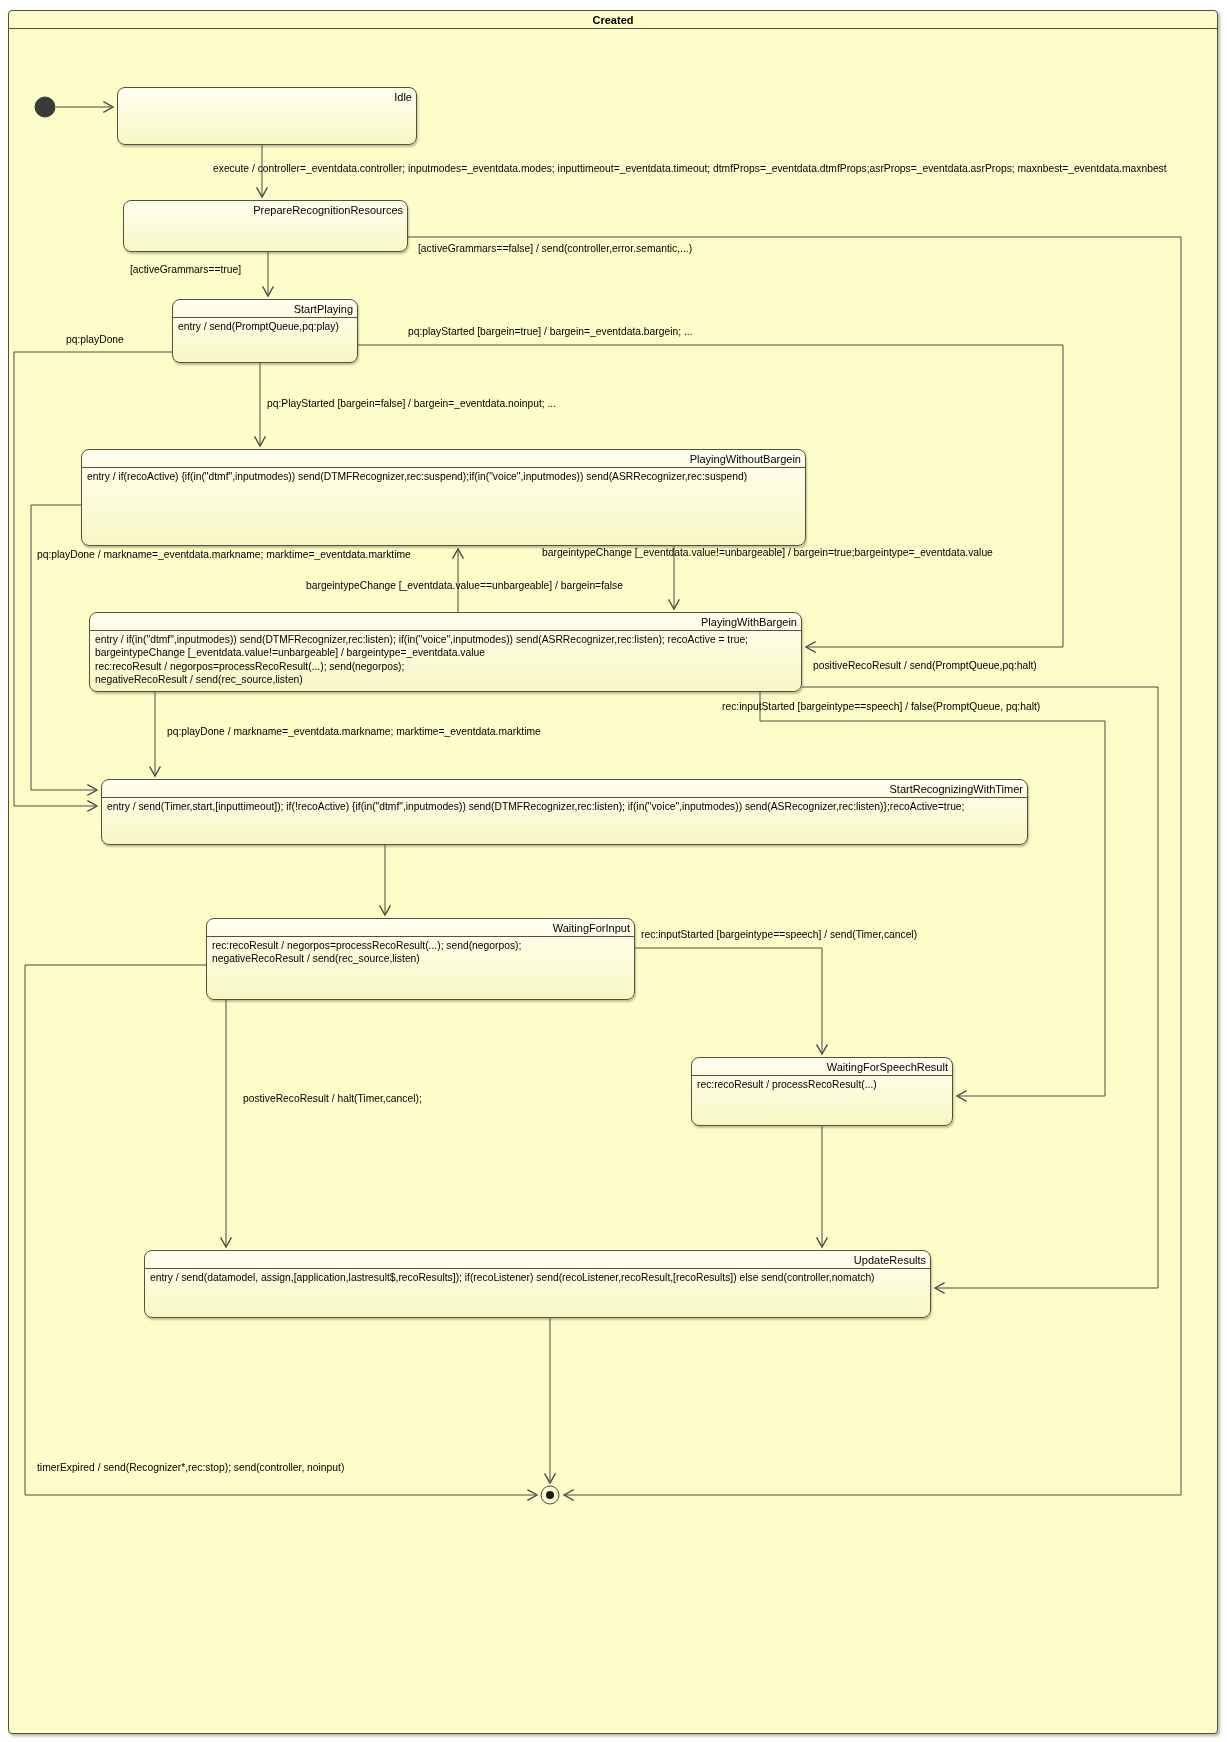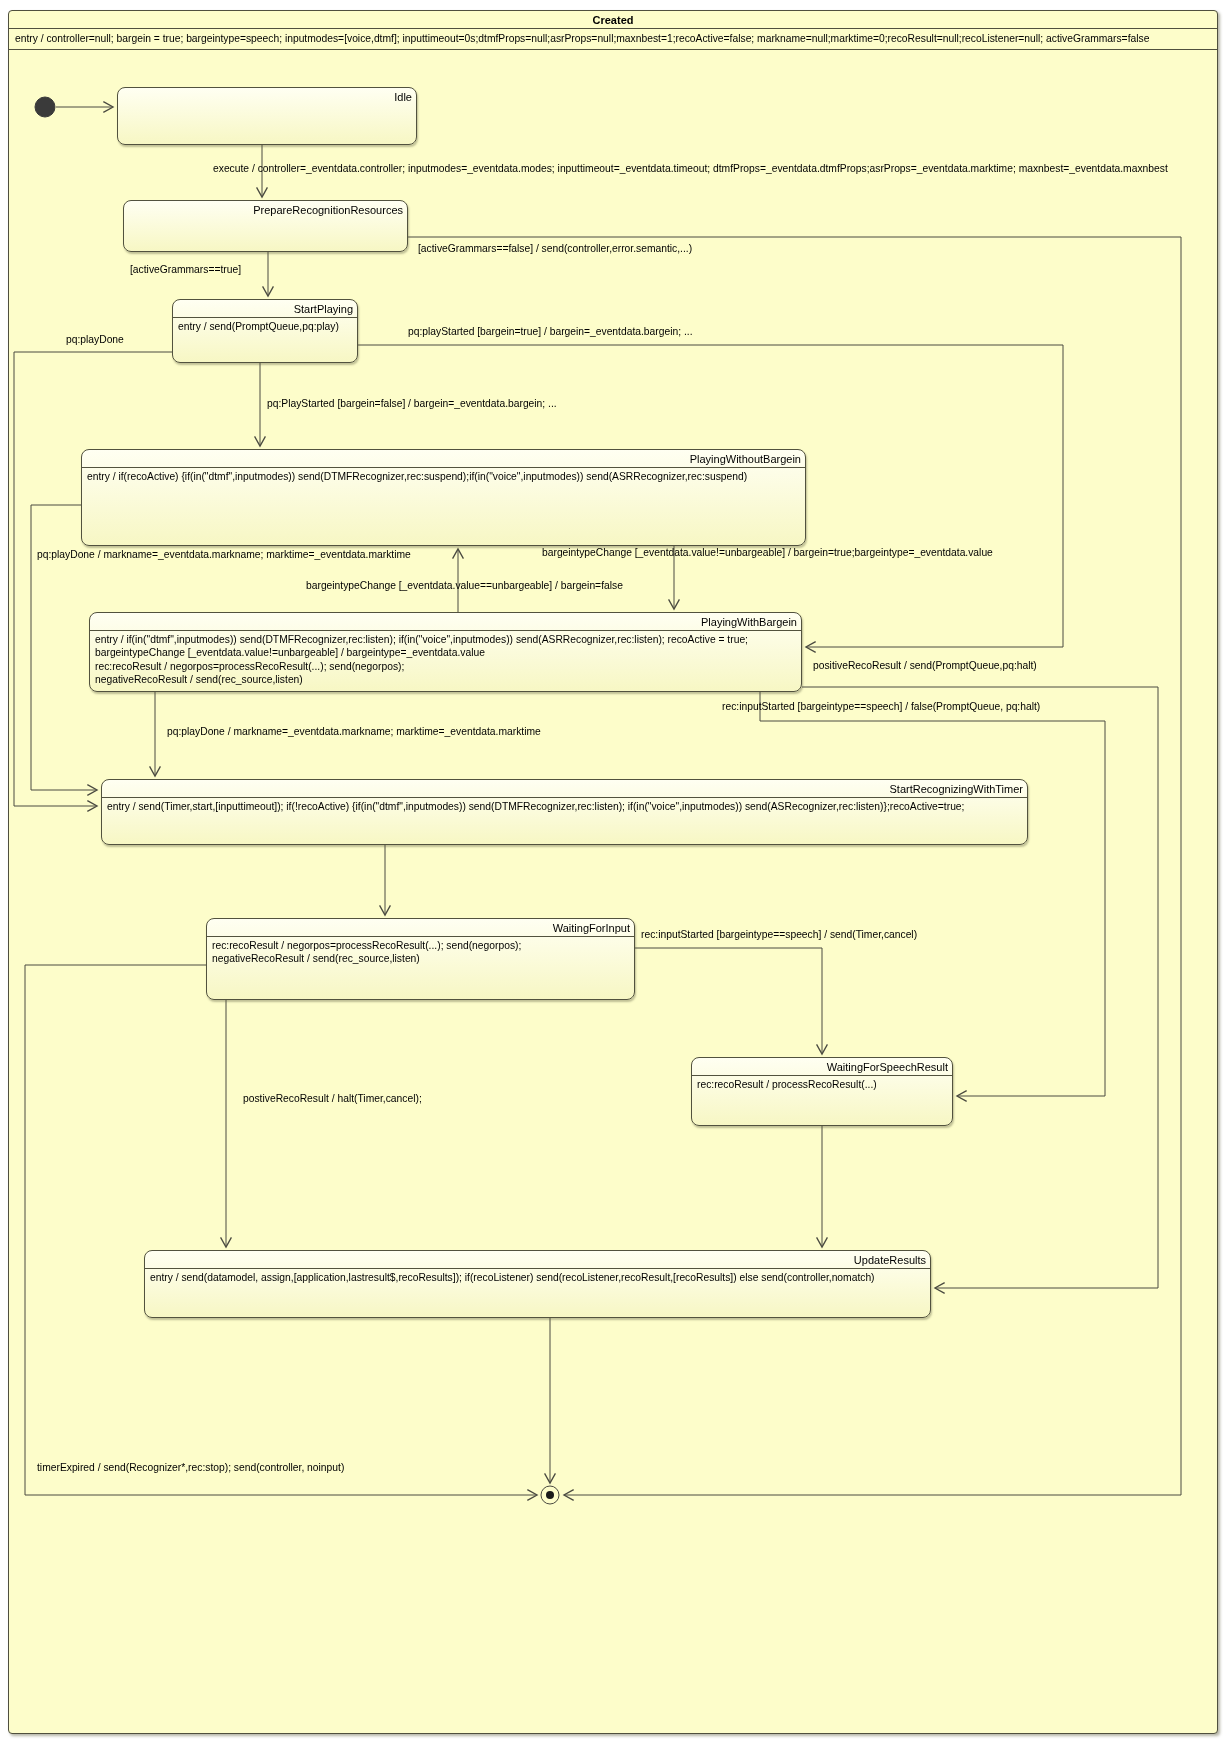--- a/index.html
+++ b/index.html
@@ -26,21 +26,20 @@
 
   .tlabel{position:absolute;font-size:10.3px;white-space:nowrap;}
 </style>
 </head>
 <body>
 
 <div id="canvas">
 
   <div class="frame">
     <div class="frame-title">Created</div>
-    <div class="frame-entry">entry / controller=null; bargein = true; bargeintype=speech; inputmodes=[voice,dtmf]; inputtimeout=0s;dtmfProps=null;asrProps=null;maxnbest=1;recoActive=false; markname=null;marktime=0;recoResult=null;recoListener=null; activeGrammars=false</div>
   </div>
 
   <svg class="wires" viewBox="0 0 1227 1742">
     <defs>
       <marker id="arr" viewBox="-10 -6 12 12" refX="-1" refY="0" markerWidth="13" markerHeight="13" orient="auto-start-reverse">
         <path d="M-9,-5 L0,0 L-9,5" fill="none" stroke="#4a4a40" stroke-width="1.2"></path>
       </marker>
     </defs>
 
     <circle cx="45" cy="107" r="10" fill="#3a3a3a" stroke="#3a3a3a"></circle>
@@ -123,26 +122,26 @@
     </div>
   </div>
 
   <div class="state has-body" style="left:691px;top:1057px;width:262px;height:69px">
     <div class="state-title">WaitingForSpeechResult</div>
     <div class="state-body">
       <div class="body-line">rec:recoResult / processRecoResult(...)</div>
     </div>
   </div>
 
-  <div class="tlabel" style="left:213px;top:163px">execute / controller=_eventdata.controller; inputmodes=_eventdata.modes; inputtimeout=_eventdata.timeout; dtmfProps=_eventdata.dtmfProps;asrProps=_eventdata.marktime; maxnbest=_eventdata.maxnbest</div>
+  <div class="tlabel" style="left:213px;top:163px">execute / controller=_eventdata.controller; inputmodes=_eventdata.modes; inputtimeout=_eventdata.timeout; dtmfProps=_eventdata.dtmfProps;asrProps=_eventdata.asrProps; maxnbest=_eventdata.maxnbest</div>
   <div class="tlabel" style="left:418px;top:243px">[activeGrammars==false] / send(controller,error.semantic,...)</div>
   <div class="tlabel" style="left:130px;top:264px">[activeGrammars==true]</div>
   <div class="tlabel" style="left:408px;top:326px">pq:playStarted [bargein=true] / bargein=_eventdata.bargein; ...</div>
   <div class="tlabel" style="left:66px;top:334px">pq:playDone</div>
-  <div class="tlabel" style="left:267px;top:398px">pq:PlayStarted [bargein=false] / bargein=_eventdata.bargein; ...</div>
+  <div class="tlabel" style="left:267px;top:398px">pq:PlayStarted [bargein=false] / bargein=_eventdata.noinput; ...</div>
   <div class="tlabel" style="left:37px;top:549px">pq:playDone / markname=_eventdata.markname; marktime=_eventdata.marktime</div>
   <div class="tlabel" style="left:542px;top:547px">bargeintypeChange [_eventdata.value!=unbargeable] / bargein=true;bargeintype=_eventdata.value</div>
   <div class="tlabel" style="left:306px;top:580px">bargeintypeChange [_eventdata.value==unbargeable] / bargein=false</div>
   <div class="tlabel" style="left:813px;top:660px">positiveRecoResult / send(PromptQueue,pq:halt)</div>
   <div class="tlabel" style="left:722px;top:701px">rec:inputStarted [bargeintype==speech] / false(PromptQueue, pq:halt)</div>
   <div class="tlabel" style="left:167px;top:726px">pq:playDone / markname=_eventdata.markname; marktime=_eventdata.marktime</div>
   <div class="tlabel" style="left:641px;top:929px">rec:inputStarted [bargeintype==speech] / send(Timer,cancel)</div>
   <div class="tlabel" style="left:243px;top:1093px">postiveRecoResult / halt(Timer,cancel);</div>
   <div class="tlabel" style="left:37px;top:1462px">timerExpired / send(Recognizer*,rec:stop); send(controller, noinput)</div>
 

